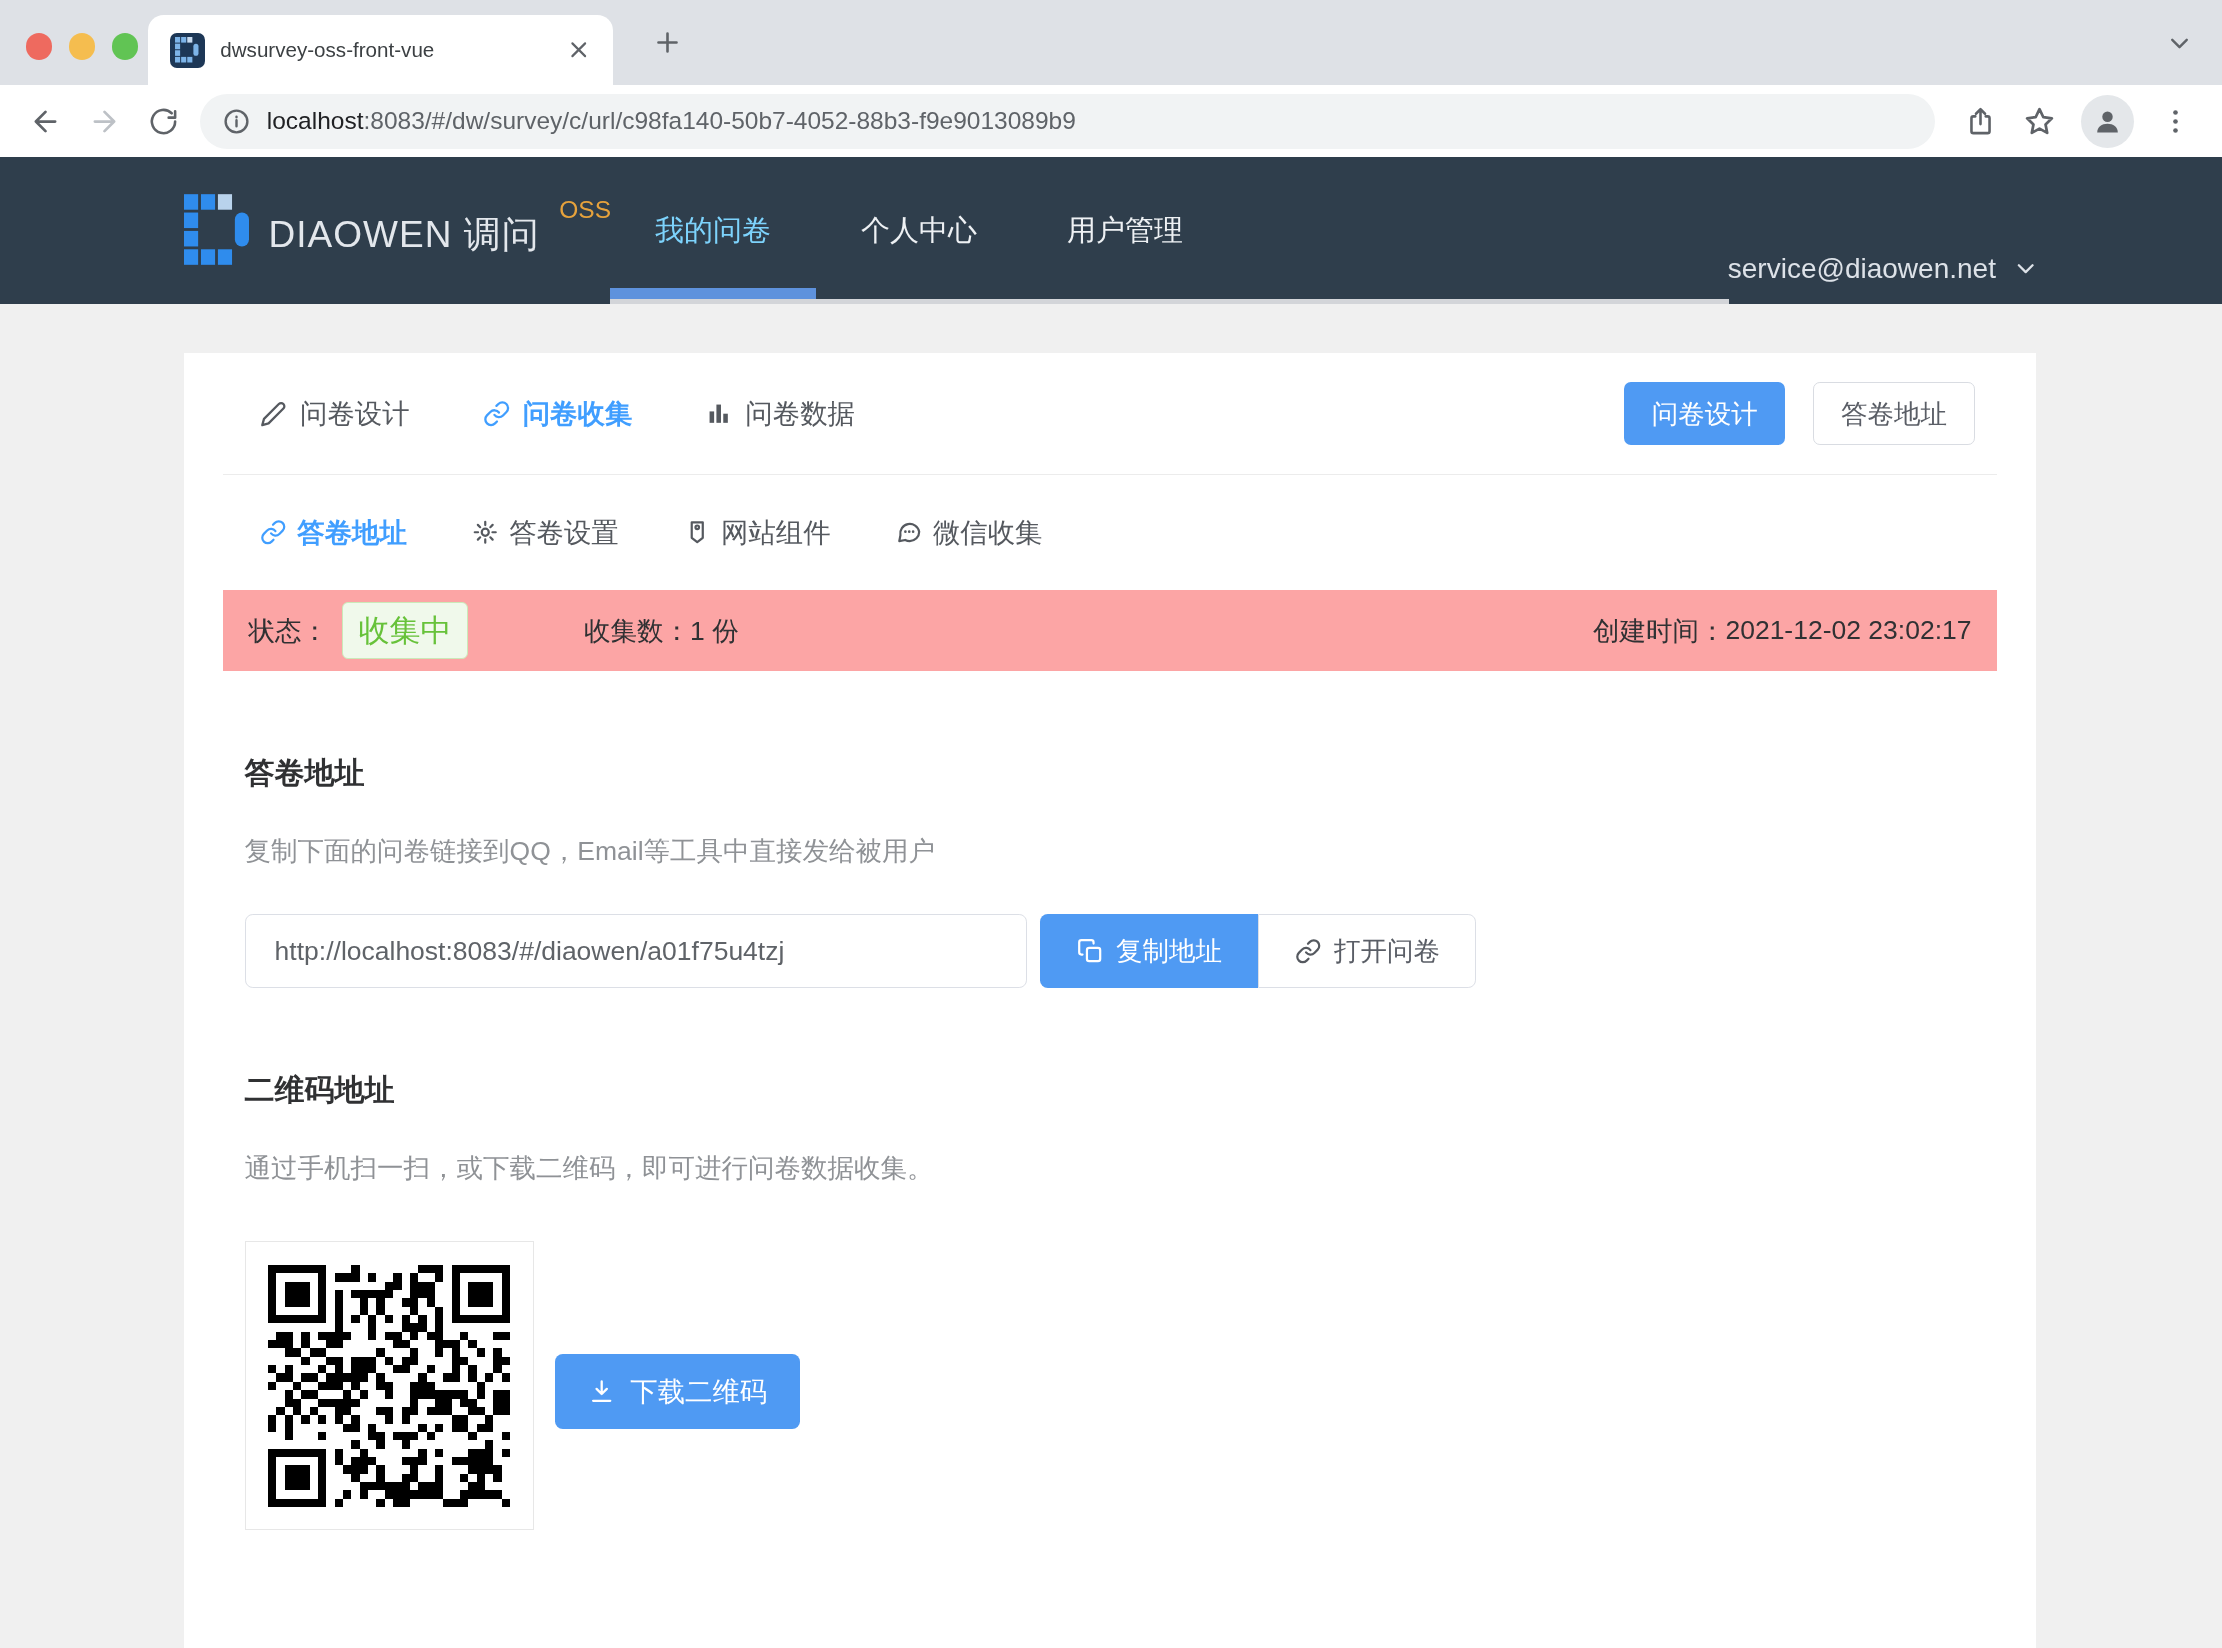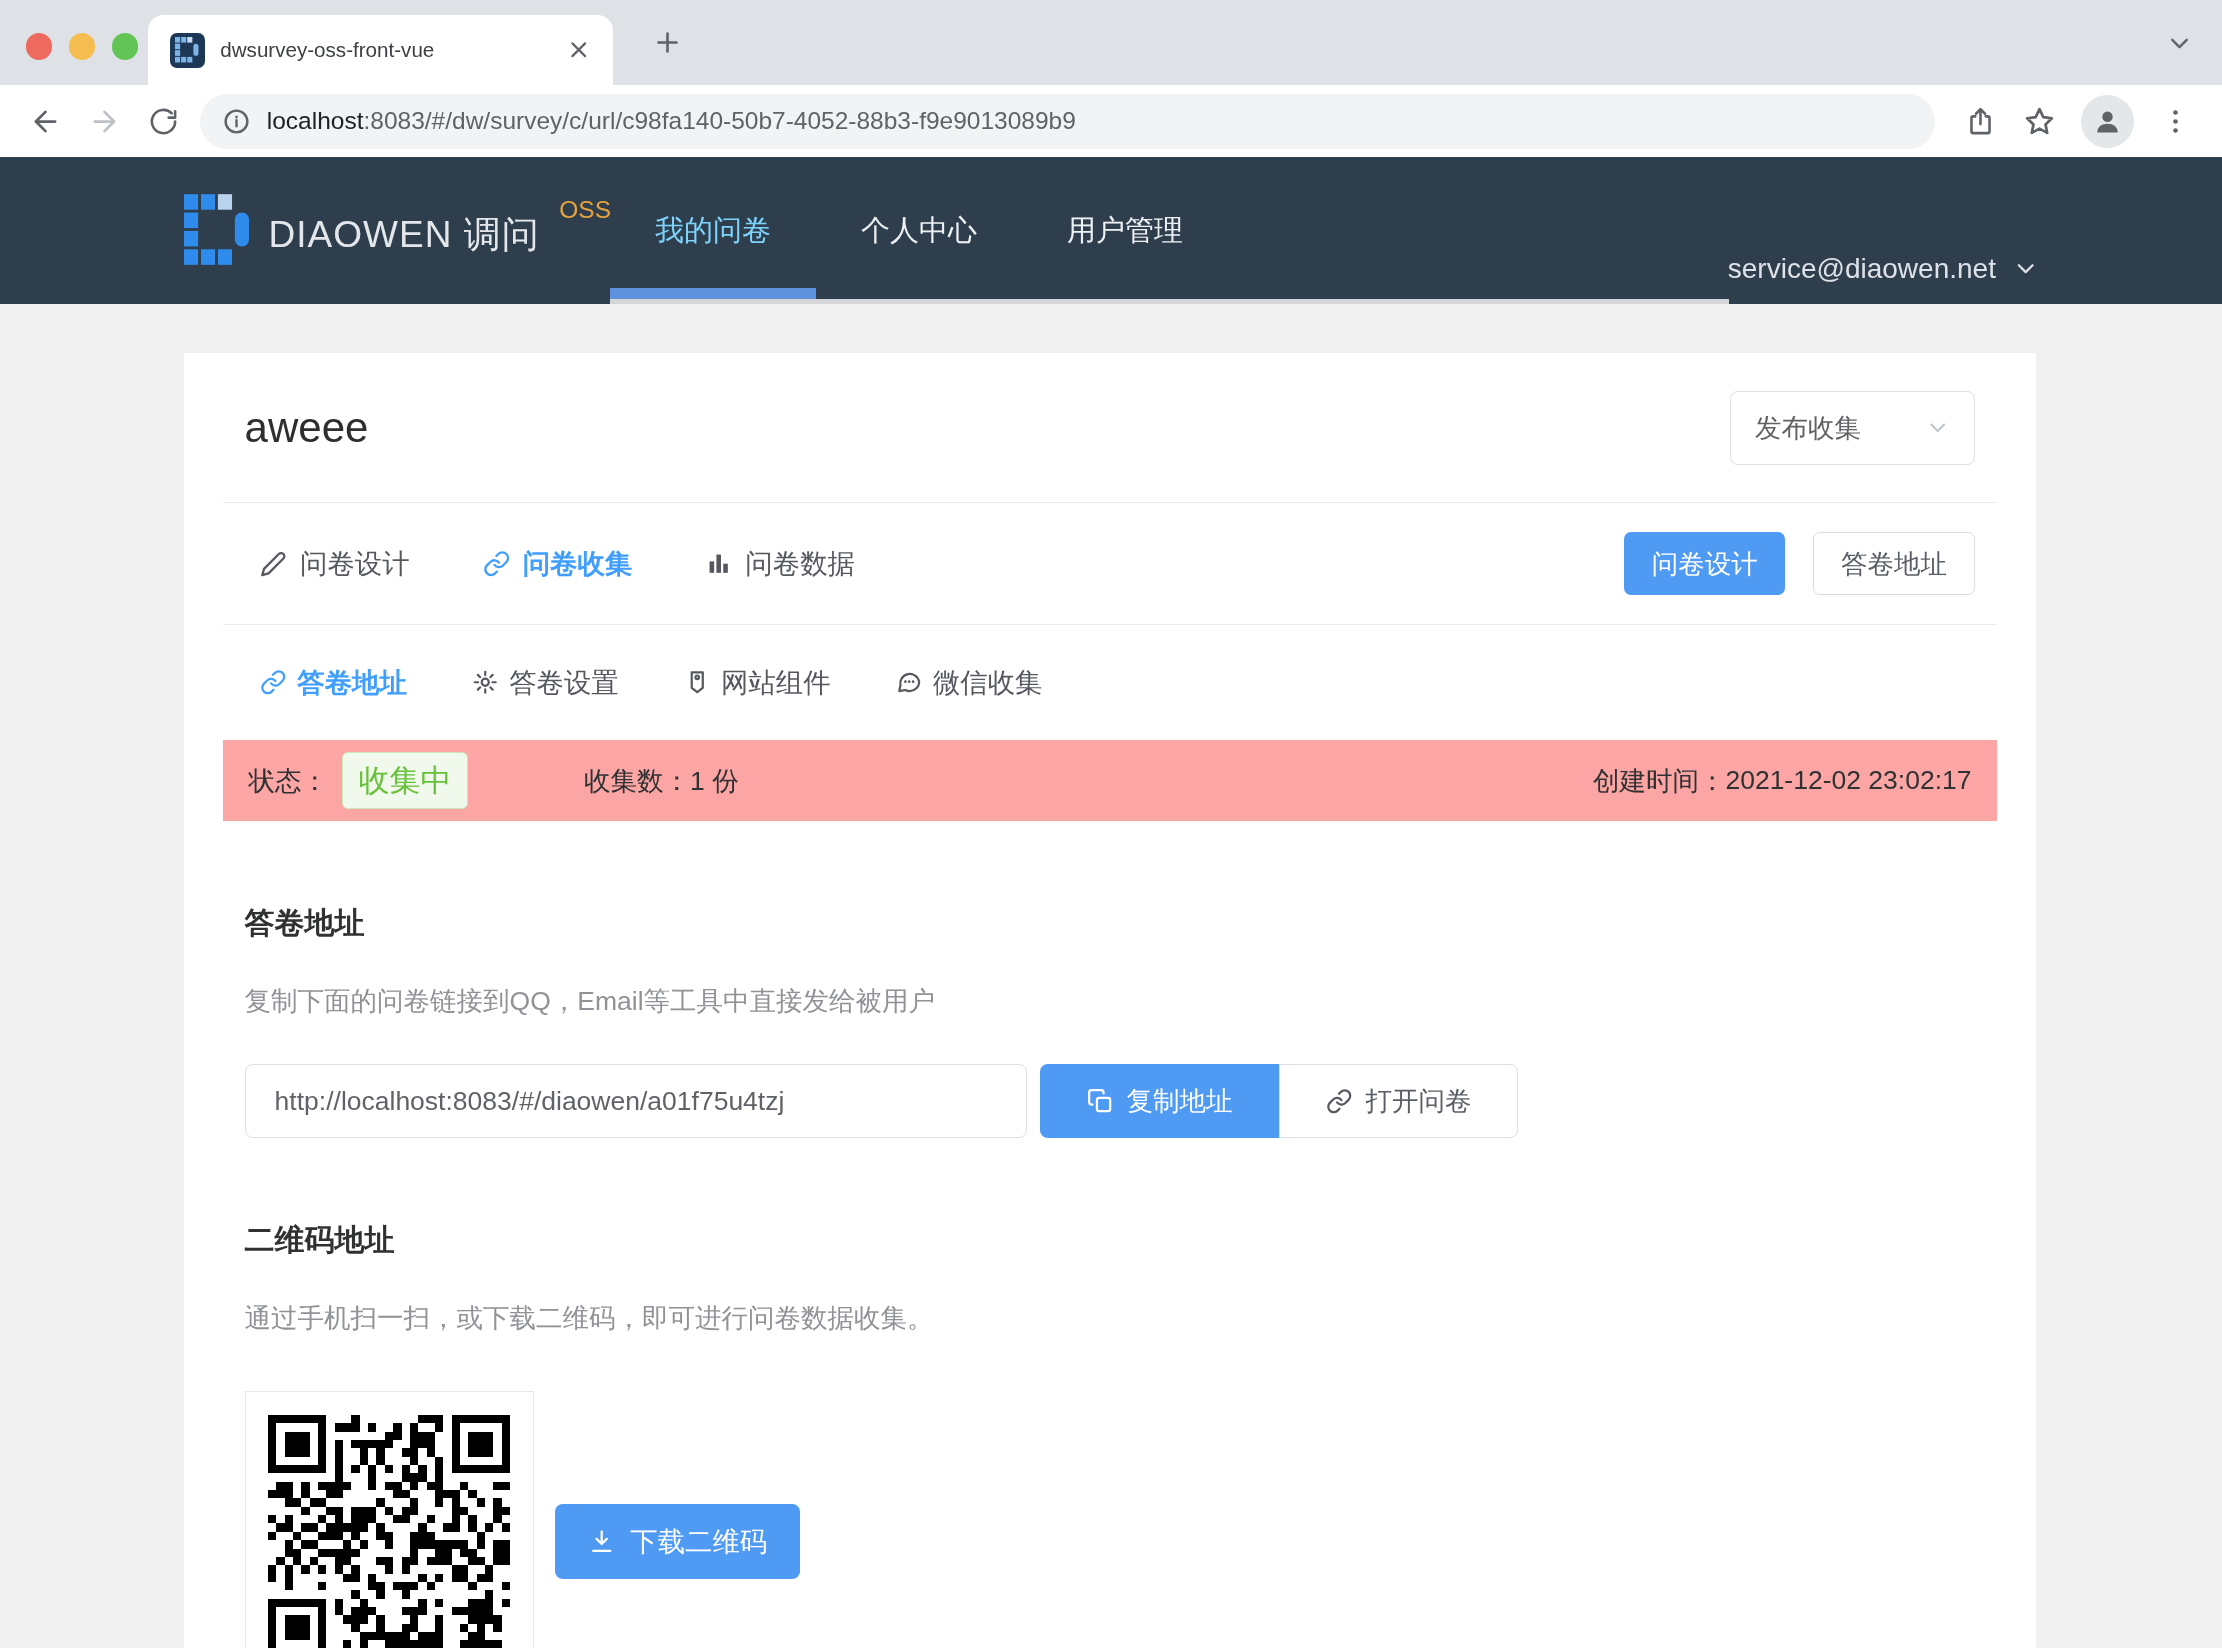--- a/index.html
+++ b/index.html
@@ -74,21 +74,21 @@
   .created { margin-left:auto; }
 
   .section { padding-left:21.6px; }
   .sec-heading { margin-top:82px; font-size:30px; font-weight:bold; color:#303133; }
   .sec-desc { margin-top:39px; font-size:26.5px; color:#8f9296; }
   .url-row { margin-top:45px; display:flex; align-items:center; }
   .url-input { width:782px; height:74px; border:1px solid #dcdfe6; border-radius:7.8px; background:#fff;
                display:flex; align-items:center; padding:0 29px; font-size:26.5px; color:#5f6368;
                margin-right:13.7px; white-space:nowrap; overflow:hidden; }
   .btn-group { display:flex; height:74px; }
-  .grp-btn { display:flex; align-items:center; justify-content:center; gap:12.7px; font-size:26.5px; width:239px; cursor:pointer; }
+  .grp-btn { display:flex; align-items:center; justify-content:center; gap:12.7px; font-size:26.5px; width:218px; cursor:pointer; }
   .grp-blue { background:#4f9af3; color:#fff; border-radius:7.8px 0 0 7.8px; }
   .grp-white { background:#fff; border:1px solid #dcdfe6; color:#5a5e66; border-radius:0 7.8px 7.8px 0; }
 
   .qr-row { margin-top:55px; display:flex; align-items:flex-start; }
   .qr-box { width:289px; height:289px; border:1px solid #e7e7e7; background:#fff;
             display:flex; align-items:center; justify-content:center; flex:none; }
   .download-btn { margin-left:21.6px; margin-top:113px; height:75px; padding:0 33px; background:#4f9af3; color:#fff;
                   border-radius:7.8px; display:flex; align-items:center; gap:14.7px; font-size:27.4px; cursor:pointer; }
 </style>
 </head>
@@ -214,29 +214,20 @@
   <div class="user-box">
     <span>service@diaowen.net</span>
     <svg width="27.4" height="27.4" viewBox="0 0 24 24" style="stroke:#dde2e8;fill:none;stroke-width:2;stroke-linecap:round;stroke-linejoin:round">
         <path d="M6 9l6 6 6-6"></path>
       </svg>
   </div>
 </div>
 
 <div class="card">
 
-  <div class="title-row">
-    <div class="page-title">aweee</div>
-    <div class="publish-select">
-      <span>发布收集</span>
-      <svg width="25.5" height="25.5" viewBox="0 0 24 24" style="stroke:#c0c4cc;fill:none;stroke-width:2;stroke-linecap:round;stroke-linejoin:round">
-          <path d="M6 9l6 6 6-6"></path>
-        </svg>
-    </div>
-  </div>
 
   <div class="tabs-row">
     <div class="tab-item">
       <svg class="gray-ic" width="27.4" height="27.4" viewBox="0 0 24 24">
           <path d="M16.5 3.5a2.8 2.8 0 1 1 4 4L7.5 20.5 2 22l1.5-5.5z"></path>
         </svg>
       <span>问卷设计</span>
     </div>
     <div class="tab-item active">
       <svg class="blue-ic" width="27.4" height="27.4" viewBox="0 0 24 24">

